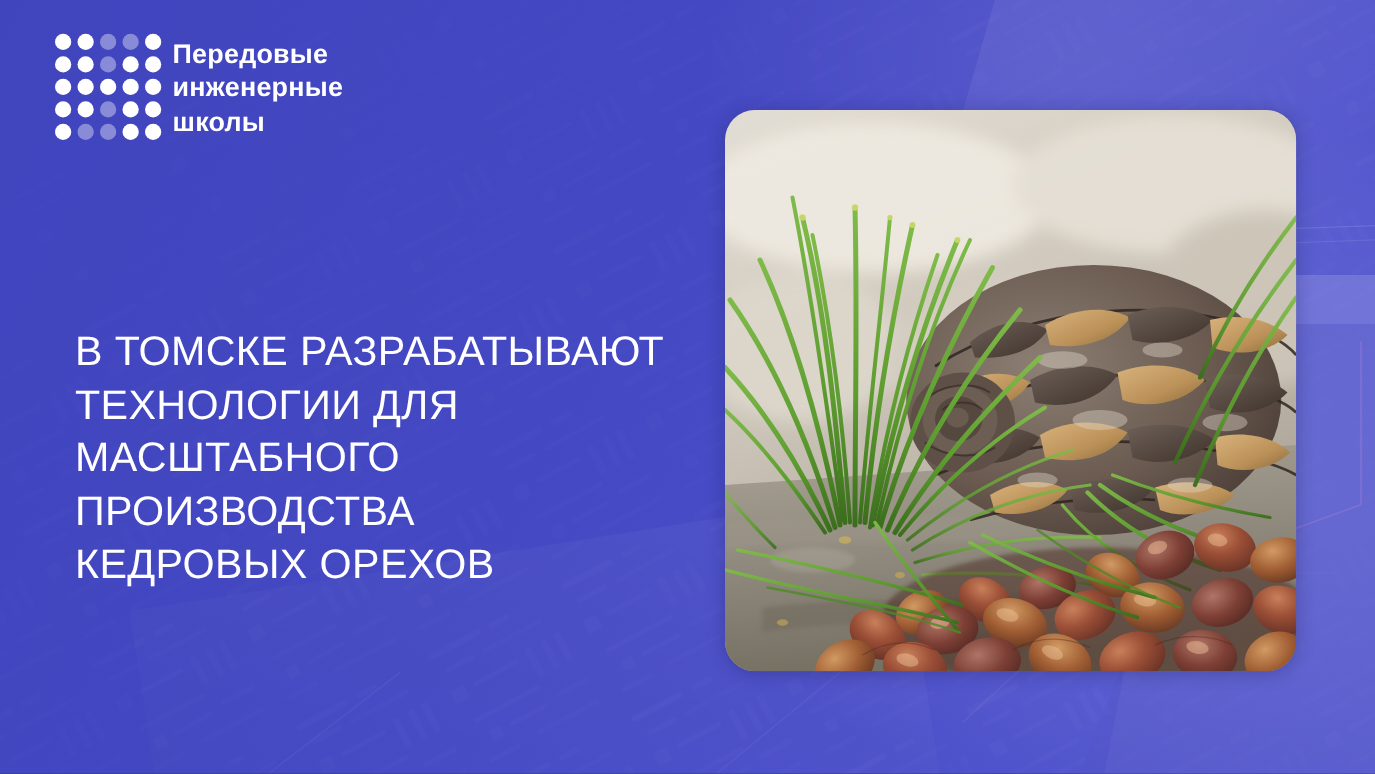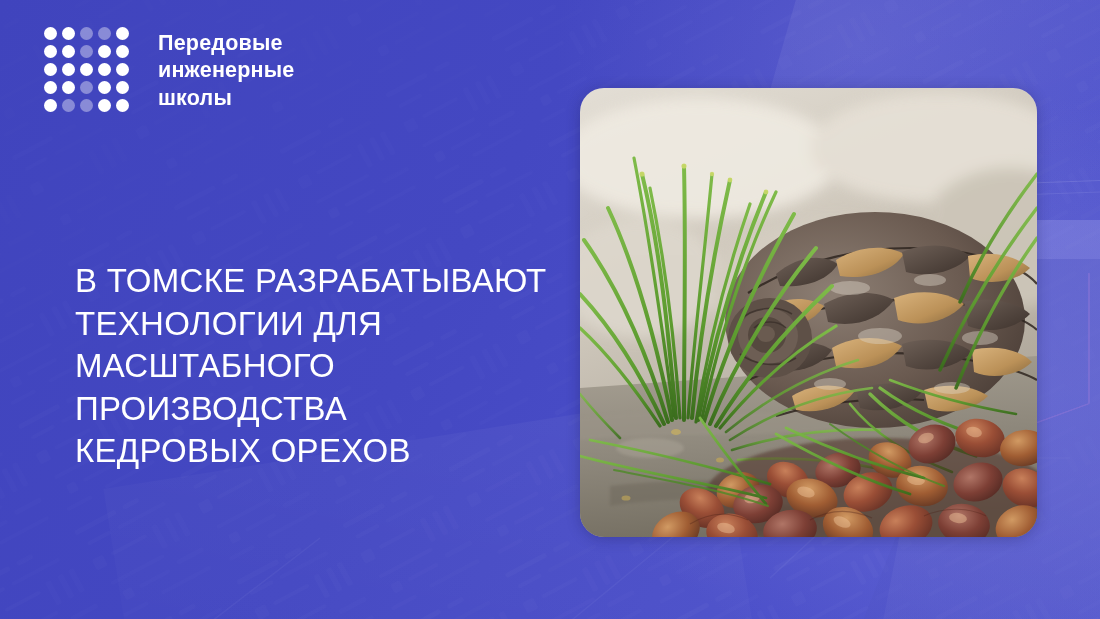--- a/index.html
+++ b/index.html
@@ -91,21 +91,21 @@
     transform: rotate(-2deg);
   }
 
   
   .logo {
     position: absolute;
     left: 44px;
     top: 27px;
     display: flex;
     align-items: center;
-    gap: 26px;
+    gap: 6px;
   }
   .dot-grid {
     display: grid;
     grid-template-columns: repeat(5, 16px);
     grid-template-rows: repeat(5, 16px);
     gap: 2px;
   }
   .dot {
     width: 13px;
     height: 13px;
@@ -129,21 +129,20 @@
     left: 60px;
     top: 238px;
     width: 520px;
     color: #ffffff;
     font-size: 33px;
     font-weight: normal;
     line-height: 1.29;
     letter-spacing: 0.3px;
     text-transform: uppercase;
     white-space: pre-line;
-    margin-left: 15px;
   }
 
   
   .photo-card {
     position: absolute;
     left: 580px;
     top: 88px;
     width: 457px;
     height: 449px;
     border-radius: 24px;

